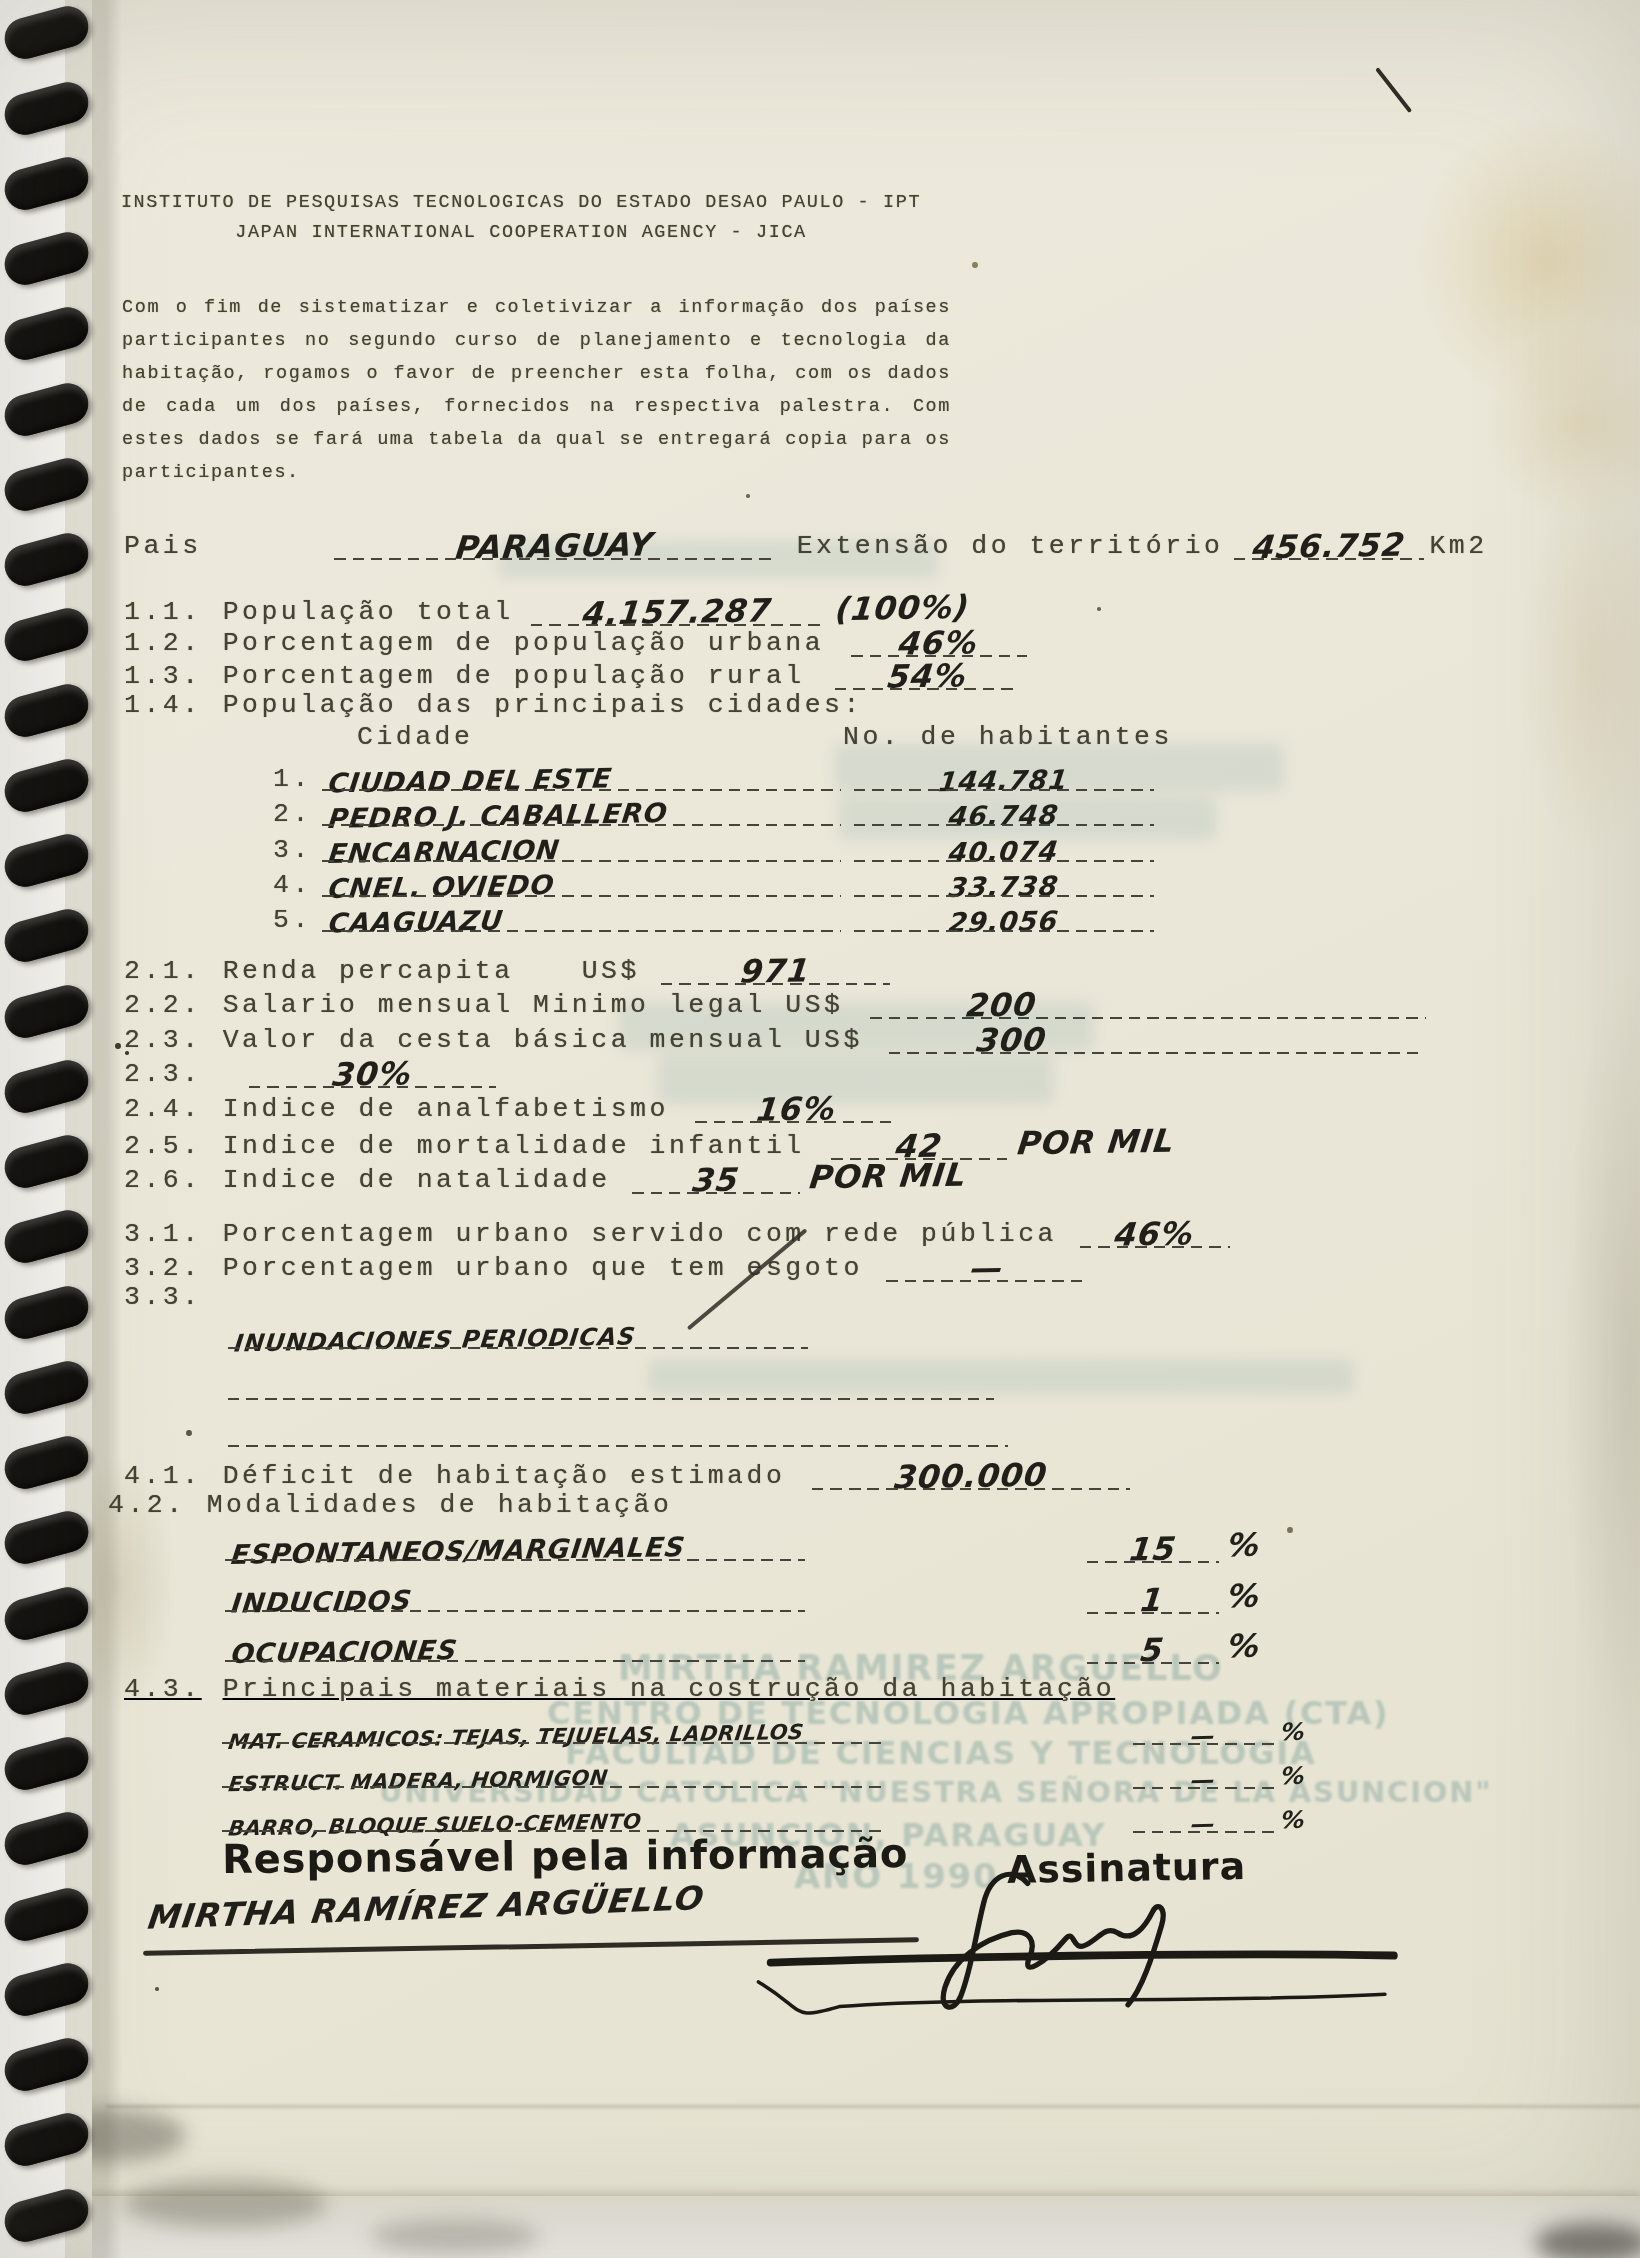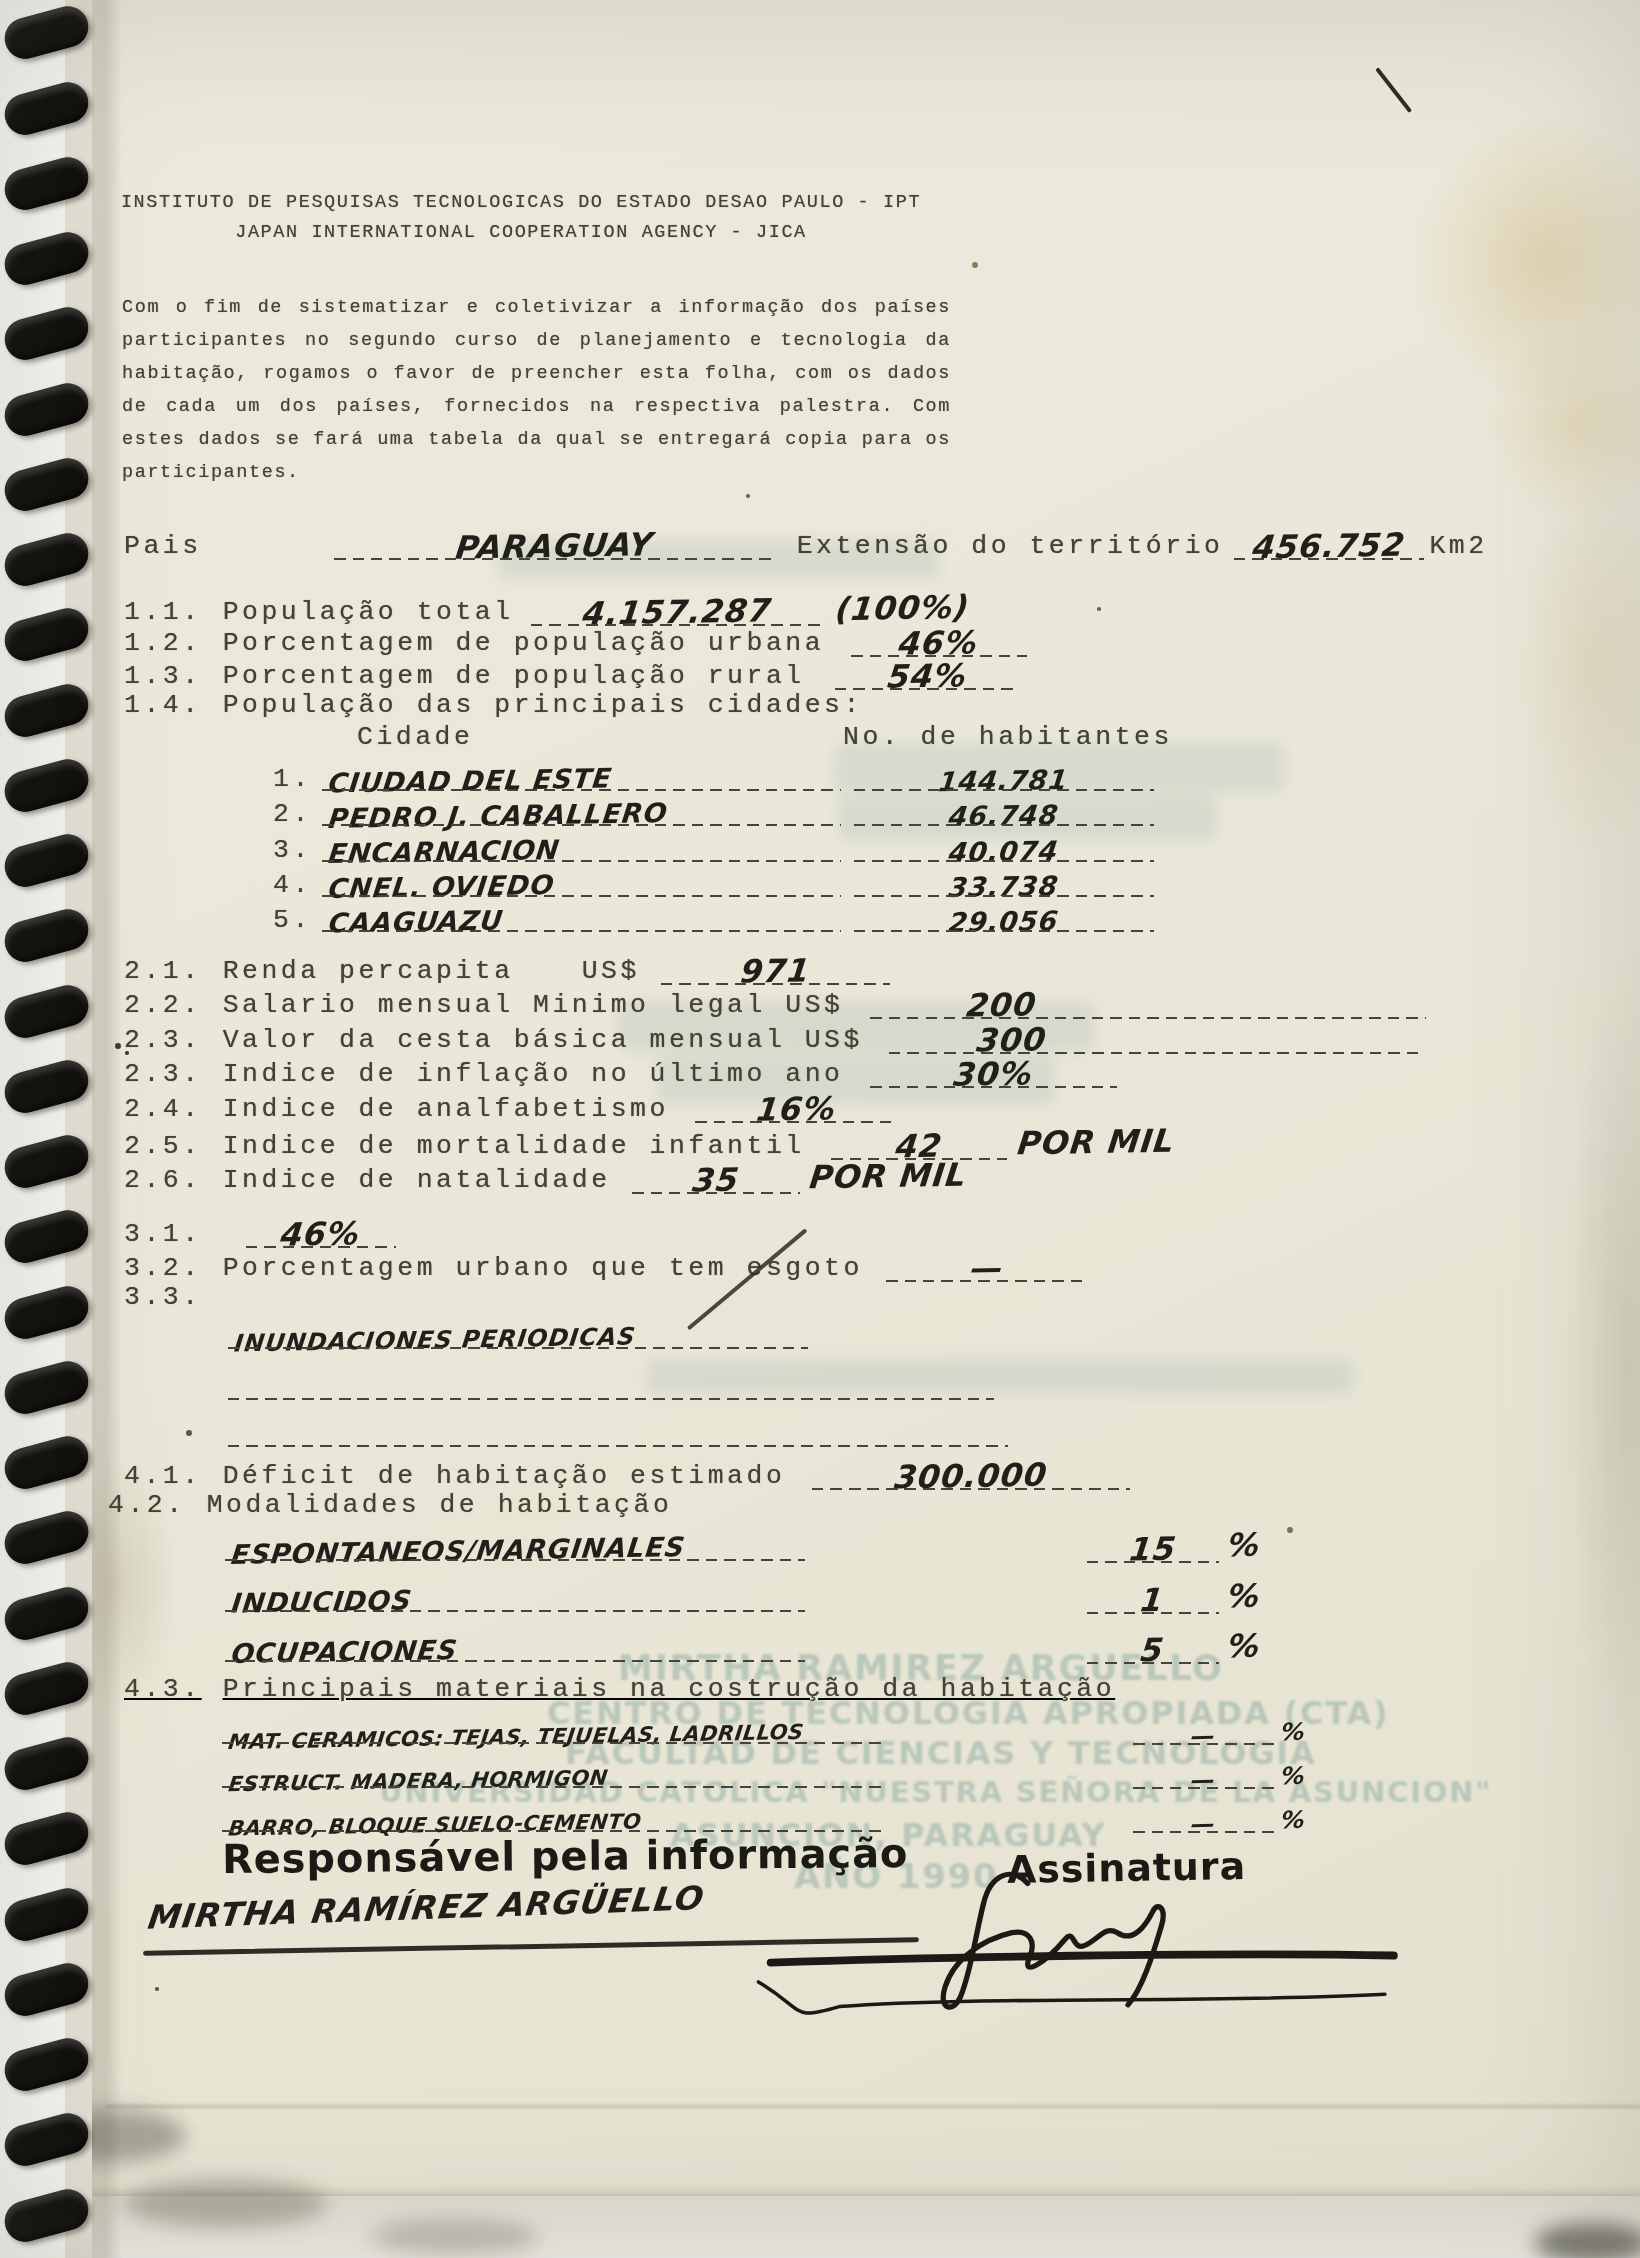--- a/index.html
+++ b/index.html
@@ -194,21 +194,20 @@
     </div>
     <div class="row" style="left:124px;top:1020px;">
       <span class="typed num">2.3.</span>
       <span class="typed">Valor da cesta básica mensual US$</span>
       <span class="blank lft" style="margin-left:26.5px;width:441px;padding-left:88px;">
         <span class="hw">300</span>
       </span>
     </div>
     <div class="row" style="left:124px;top:1054px;">
       <span class="typed num">2.3.</span>
-      <span class="typed">Indice de inflação no último ano</span>
       <span class="blank" style="margin-left:26.5px;width:247px;">
         <span class="hw">30%</span>
       </span>
     </div>
     <div class="row" style="left:124px;top:1089px;">
       <span class="typed num">2.4.</span>
       <span class="typed">Indice de analfabetismo</span>
       <span class="blank" style="margin-left:26.5px;width:203px;">
         <span class="hw">16%</span>
       </span>
@@ -225,20 +224,21 @@
       <span class="typed num">2.6.</span>
       <span class="typed">Indice de natalidade</span>
       <span class="blank" style="margin-left:21px;width:168px;">
         <span class="hw">35</span>
       </span>
       <span class="hw" style="margin-left:10.6px;">POR MIL</span>
     </div>
 
     <div class="row" style="left:124px;top:1214px;">
       <span class="typed num">3.1.</span>
+      <span class="typed">Porcentagem urbano servido com rede pública</span>
       <span class="blank" style="margin-left:23px;width:150px;">
         <span class="hw">46%</span>
       </span>
     </div>
     <div class="row" style="left:124px;top:1248px;">
       <span class="typed num">3.2.</span>
       <span class="typed">Porcentagem urbano que tem esgoto</span>
       <span class="blank" style="margin-left:23px;width:203px;">
         <span class="hw">—</span>
       </span>

